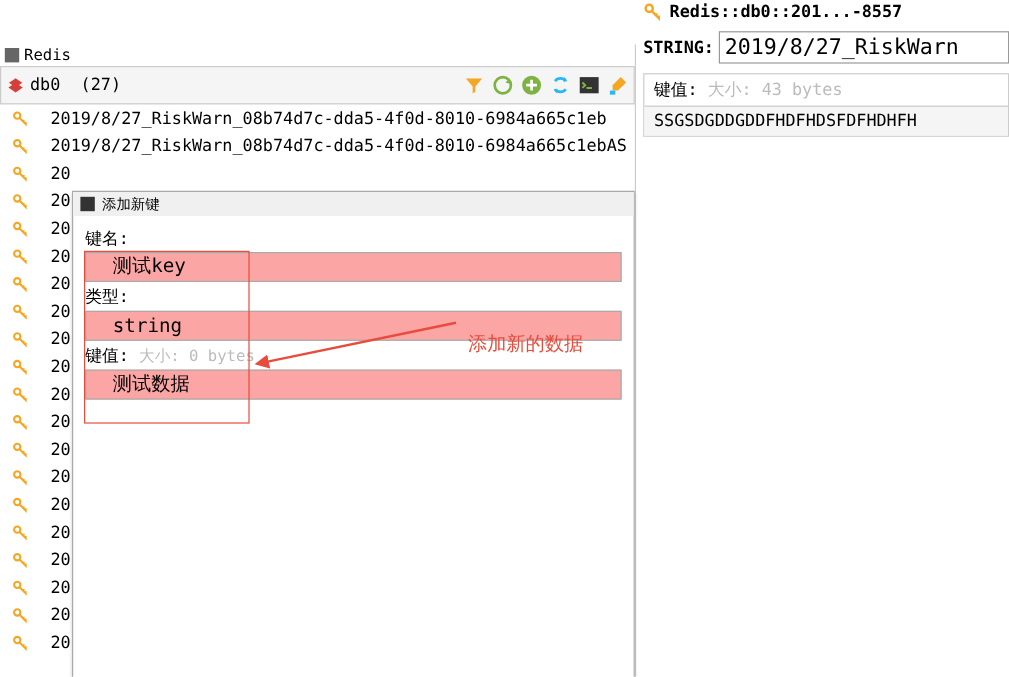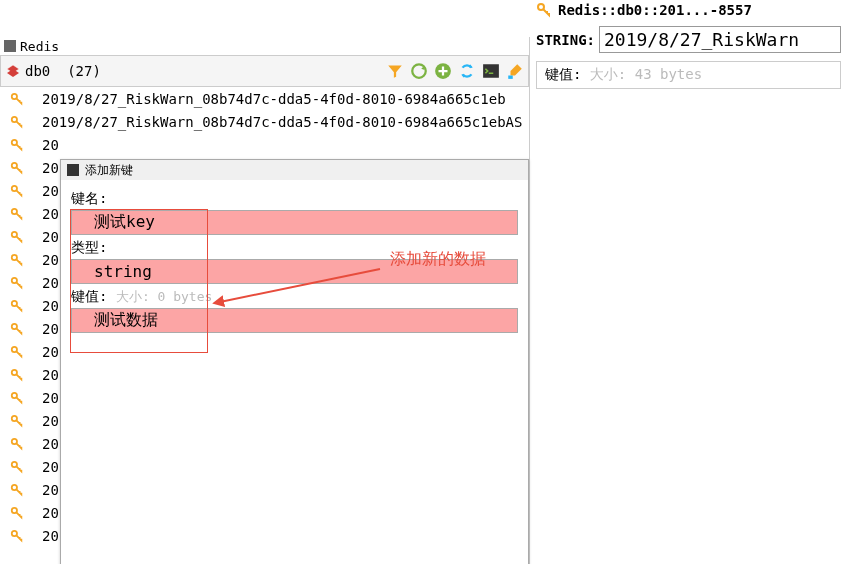--- a/index.html
+++ b/index.html
@@ -257,35 +257,36 @@
 
     <div class="red-box" style="left:70px; top:172px; width:138px; height:144px;"></div>
     <svg class="arrow-svg" style="left:210px; top:200px; width:180px; height:80px;">
       <defs>
           <marker id="ah" markerWidth="10" markerHeight="10" refX="2" refY="3" orient="auto">
             <path d="M0,0 L6,3 L0,6 Z" fill="#e74c3c"></path>
           </marker>
         </defs>
       <line x1="170" y1="32" x2="10" y2="65" stroke="#e74c3c" stroke-width="2" marker-end="url(#ah)"></line>
     </svg>
-    <div class="annotation" style="left:390px; top:212px;">添加新的数据</div>
+    <div class="annotation" style="left:390px; top:240px;">添加新的数据</div>
   </div>
 
   <div class="right-panel">
     <div class="right-title">
       <svg class="key-icon" viewBox="0 0 16 16">
           <circle cx="5" cy="5" r="3" fill="none" stroke="#f5a623" stroke-width="2"></circle>
           <path d="M7 7 L13 13 L13 11 M11 11 L11 9" stroke="#f5a623" stroke-width="2" fill="none"></path>
         </svg>
       <span>Redis::db0::201...-8557</span>
     </div>
     <div class="string-row">
       <span class="string-label">STRING:</span>
       <input class="string-input" value="2019/8/27_RiskWarn" style="">
     </div>
     <div class="value-box">
       <div class="value-header">
         <span>键值:</span>
         <span class="hint">大小: 43 bytes</span>
       </div>
+      <div class="value-content">SSGSDGDDGDDFHDFHDSFDFHDHFH</div>
     </div>
   </div>
 </div>
 
 </body></html>

